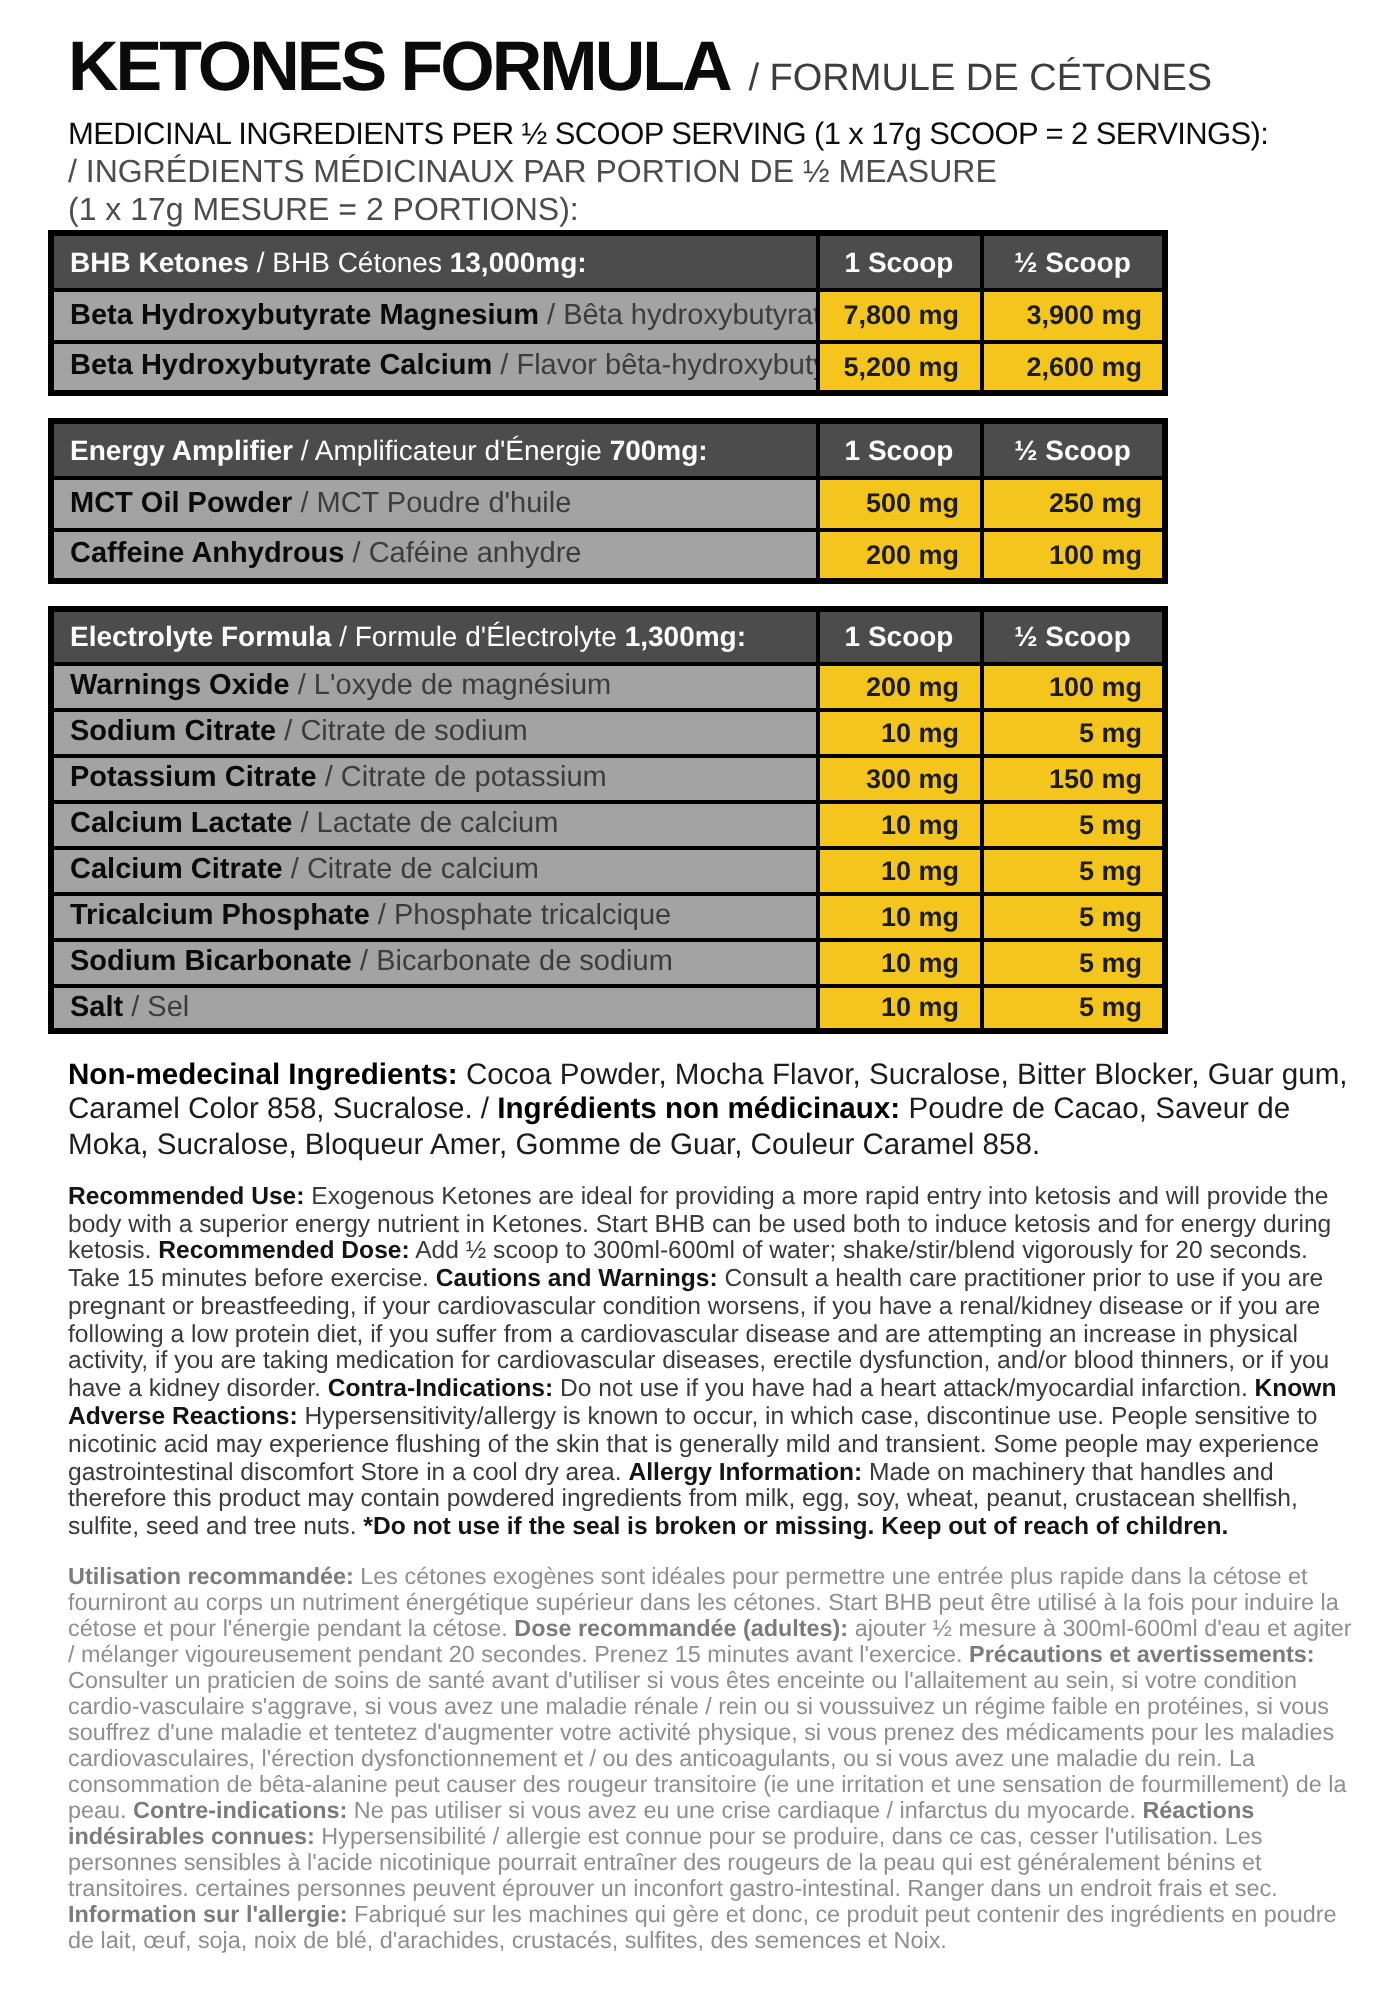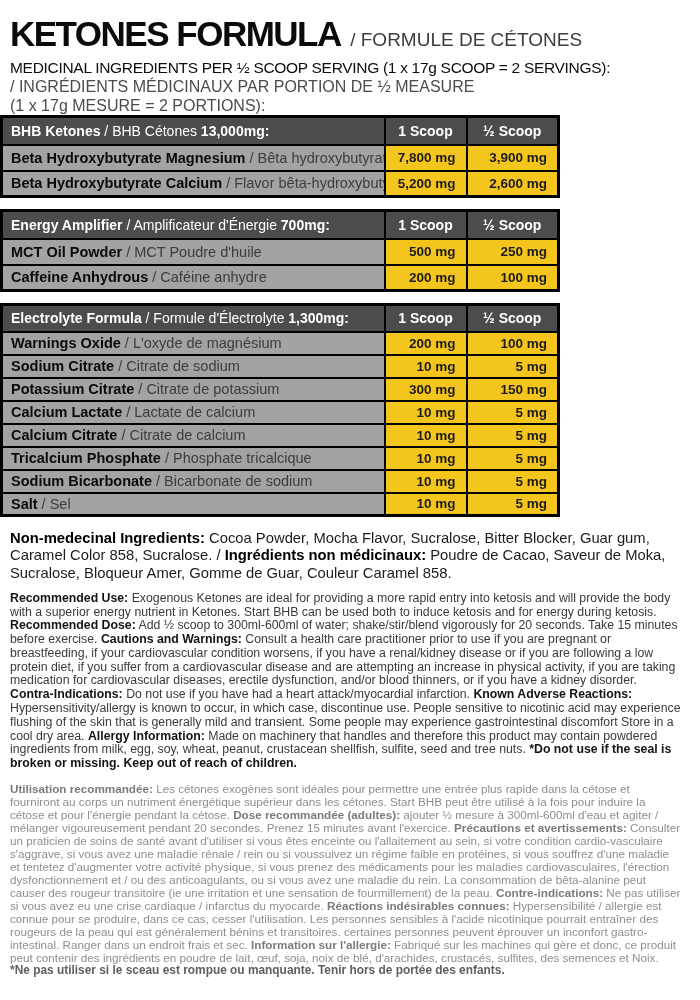--- a/index.html
+++ b/index.html
@@ -7,21 +7,21 @@
     --header-gray:#4C4C4C;
     --border-black:#000000;
     --french-gray:#8E8E8E;
   }
   *{box-sizing:border-box;}
   html,body{margin:0;padding:0;}
   body{
     width:700px;height:1000px;background:#ffffff;overflow:hidden;
     font-family:"Liberation Sans",sans-serif;
   }
-  .page{padding:10px 8px 0 0;}
+  .page{padding:10px 8px 0 24px;}
 
   
   .title-row{margin:4px 10px 2px 10px;white-space:nowrap;}
   .title-en{font-size:35px;font-weight:900;letter-spacing:-1.5px;color:#0b0b0b;}
   .title-fr{font-size:19px;font-weight:400;color:#3d3d3d;margin-left:5px;}
   .sub-bold{margin:5px 10px 0 10px;font-size:15.5px;font-weight:normal;letter-spacing:-0.3px;color:#0d0d0d;}
   .sub-fr{margin:1px 10px 0 10px;font-size:16px;color:#4c4c4c;}
   .sub-fr:last-of-type{margin-bottom:12px;}
 
   
@@ -152,15 +152,14 @@
           <td class="ing"><b>Salt</b><span> / Sel</span></td>
           <td class="val">10 mg</td>
           <td class="val">5 mg</td>
         </tr>
       </tbody>
     </table>
 
   <div class="nonmed"><b>Non-medecinal Ingredients:</b><span> Cocoa Powder, Mocha Flavor, Sucralose, Bitter Blocker, Guar gum, Caramel Color 858, Sucralose. / </span><b>Ingrédients non médicinaux:</b><span> Poudre de Cacao, Saveur de Moka, Sucralose, Bloqueur Amer, Gomme de Guar, Couleur Caramel 858.</span></div>
   <div class="eninfo"><b>Recommended Use:</b><span> Exogenous Ketones are ideal for providing a more rapid entry into ketosis and will provide the body with a superior energy nutrient in Ketones. Start BHB can be used both to induce ketosis and for energy during ketosis. </span><b>Recommended Dose:</b><span> Add ½ scoop to 300ml-600ml of water; shake/stir/blend vigorously for 20 seconds. Take 15 minutes before exercise. </span><b>Cautions and Warnings:</b><span> Consult a health care practitioner prior to use if you are pregnant or breastfeeding, if your cardiovascular condition worsens, if you have a renal/kidney disease or if you are following a low protein diet, if you suffer from a cardiovascular disease and are attempting an increase in physical activity, if you are taking medication for cardiovascular diseases, erectile dysfunction, and/or blood thinners, or if you have a kidney disorder. </span><b>Contra-Indications:</b><span> Do not use if you have had a heart attack/myocardial infarction. </span><b>Known Adverse Reactions:</b><span> Hypersensitivity/allergy is known to occur, in which case, discontinue use. People sensitive to nicotinic acid may experience flushing of the skin that is generally mild and transient. Some people may experience gastrointestinal discomfort Store in a cool dry area. </span><b>Allergy Information:</b><span> Made on machinery that handles and therefore this product may contain powdered ingredients from milk, egg, soy, wheat, peanut, crustacean shellfish, sulfite, seed and tree nuts. </span><b>*Do not use if the seal is broken or missing. Keep out of reach of children.</b></div>
   <div class="frinfo"><b>Utilisation recommandée:</b><span> Les cétones exogènes sont idéales pour permettre une entrée plus rapide dans la cétose et fourniront au corps un nutriment énergétique supérieur dans les cétones. Start BHB peut être utilisé à la fois pour induire la cétose et pour l'énergie pendant la cétose. </span><b>Dose recommandée (adultes):</b><span> ajouter ½ mesure à 300ml-600ml d'eau et agiter / mélanger vigoureusement pendant 20 secondes. Prenez 15 minutes avant l'exercice. </span><b>Précautions et avertissements:</b><span> Consulter un praticien de soins de santé avant d'utiliser si vous êtes enceinte ou l'allaitement au sein, si votre condition cardio-vasculaire s'aggrave, si vous avez une maladie rénale / rein ou si voussuivez un régime faible en protéines, si vous souffrez d'une maladie et tentetez  d'augmenter votre activité physique, si vous prenez des médicaments pour les maladies cardiovasculaires, l'érection dysfonctionnement et / ou des anticoagulants, ou si vous avez une maladie du rein. La consommation de bêta-alanine peut causer des rougeur transitoire (ie une irritation et une sensation de fourmillement) de la peau. </span><b>Contre-indications:</b><span> Ne pas utiliser si vous avez eu une crise cardiaque / infarctus du myocarde. </span><b>Réactions indésirables connues:</b><span> Hypersensibilité / allergie est connue pour se produire, dans ce cas, cesser l'utilisation. Les personnes sensibles à l'acide nicotinique pourrait entraîner des rougeurs de la peau qui est généralement bénins et transitoires. certaines personnes peuvent éprouver un inconfort gastro-intestinal. Ranger dans un endroit frais et sec. </span><b>Information sur l'allergie:</b><span> Fabriqué sur les machines qui gère et donc, ce produit peut contenir des ingrédients en poudre de lait, œuf, soja, noix de blé, d'arachides, crustacés, sulfites, des semences et Noix.</span></div>
-  <div class="fr-final">*Ne pas utiliser si le sceau est rompue ou manquante. Tenir hors de portée des enfants.</div>
 
 </div>
 
 </body></html>

